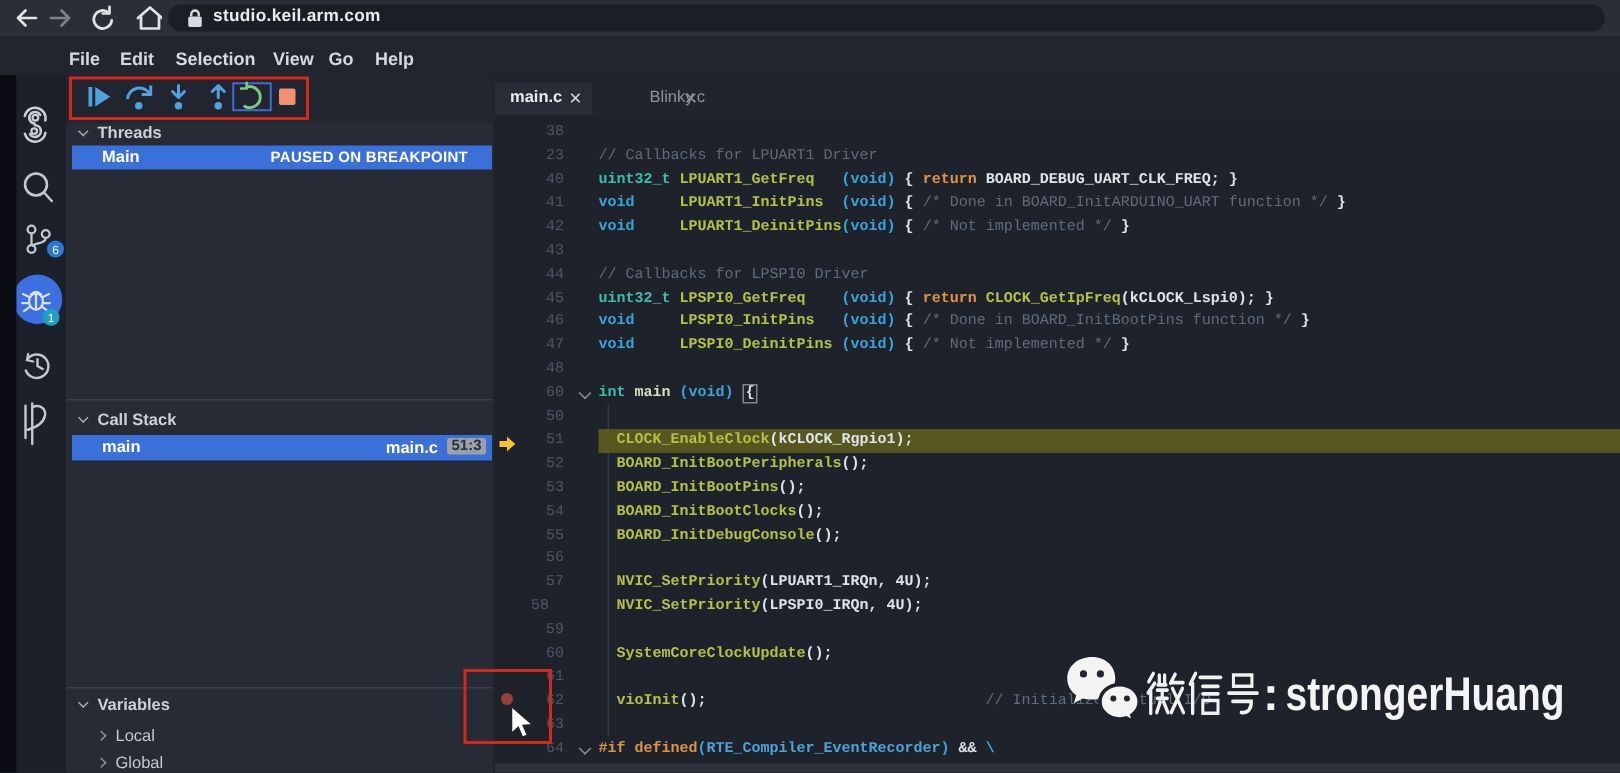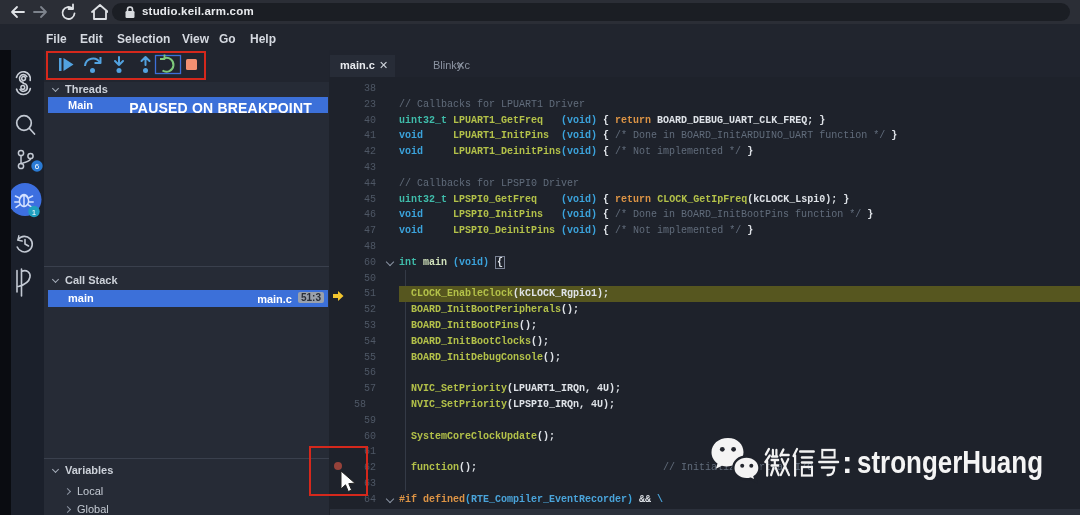--- a/index.html
+++ b/index.html
@@ -158,21 +158,21 @@
     <path d="M120 8.2 a7 7 0 1 1 -1.5 12.3"></path>
     <path d="M120.5 4.5 v4.5 h-4.5" stroke-linejoin="round" stroke-width="1.8"></path>
   </g>
 
   <rect x="142" y="9" width="11" height="11" rx="1.5" fill="#f19072"></rect>
 </svg>
 
 <div class="hdr" style="top:83px"><span class="cv"></span>Threads</div>
 <div class="bluerow" style="top:97px">
   <span class="abs" style="left:20px;top:2px;font-size:11px;font-weight:bold">Main</span>
-  <span class="abs" style="right:16px;top:2.5px;font-size:14px;font-weight:bold;letter-spacing:0.2px">PAUSED ON BREAKPOINT</span>
+  <span class="abs" style="right:16px;top:2.5px;font-size:10px;font-weight:bold;letter-spacing:0.2px">PAUSED ON BREAKPOINT</span>
 </div>
 
 <div class="sep" style="top:266px"></div>
 <div class="hdr" style="top:274px"><span class="cv"></span>Call Stack</div>
 <div class="bluerow" style="top:290px;height:17px">
   <span class="abs" style="left:20px;top:2px;font-size:11px;font-weight:bold">main</span>
   <span class="abs" style="right:36px;top:3px;font-size:11px;font-weight:bold">main.c</span>
   <span class="abs" style="right:4px;top:2px;font-size:10px;font-weight:bold;background:#9aa1ac;color:#2a2f38;padding:0 3px;border-radius:2px">51:3</span>
 </div>
 
@@ -231,21 +231,21 @@
 <div class="ln" style="left:330px;top:365.3px">56</div>
 <div class="ln" style="left:330px;top:381.1px">57</div>
 <div class="cl" style="top:381.1px">  <span class="fn">NVIC_SetPriority</span>(LPUART1_IRQn, 4U);</div>
 <div class="ln" style="left:320px;top:396.9px">58</div>
 <div class="cl" style="top:396.9px">  <span class="fn">NVIC_SetPriority</span>(LPSPI0_IRQn, 4U);</div>
 <div class="ln" style="left:330px;top:412.7px">59</div>
 <div class="ln" style="left:330px;top:428.5px">60</div>
 <div class="cl" style="top:428.5px">  <span class="fn">SystemCoreClockUpdate</span>();</div>
 <div class="ln" style="left:330px;top:444.3px">61</div>
 <div class="ln" style="left:330px;top:460.1px">62</div>
-<div class="cl" style="top:460.1px">  <span class="fn">function</span>();                               <span class="cm">// Initialize Virtual I/O</span></div>
+<div class="cl" style="top:460.1px">  <span class="fn">vioInit</span>();                               <span class="cm">// Initialize Virtual I/O</span></div>
 <div class="ln" style="left:330px;top:475.9px">63</div>
 <div class="ln" style="left:330px;top:491.7px">64</div>
 <div class="cl" style="top:491.7px"><span class="kw">#if defined</span><span class="kb">(</span><span class="id">RTE_Compiler_EventRecorder</span><span class="kb">)</span> &amp;&amp; <span class="id">\</span></div>
 <div class="cvf" style="left:387px;top:259.2px"></div>
 <div class="cvf" style="left:387px;top:496.2px"></div>
 </div>
 
 <svg class="abs" style="left:332px;top:290px;z-index:6" width="12" height="12" viewBox="0 0 12 12">
   <path d="M1 4 h5 v-3 l5.5 5 -5.5 5 v-3 h-5 z" fill="#f2c52e"></path>
 </svg>

